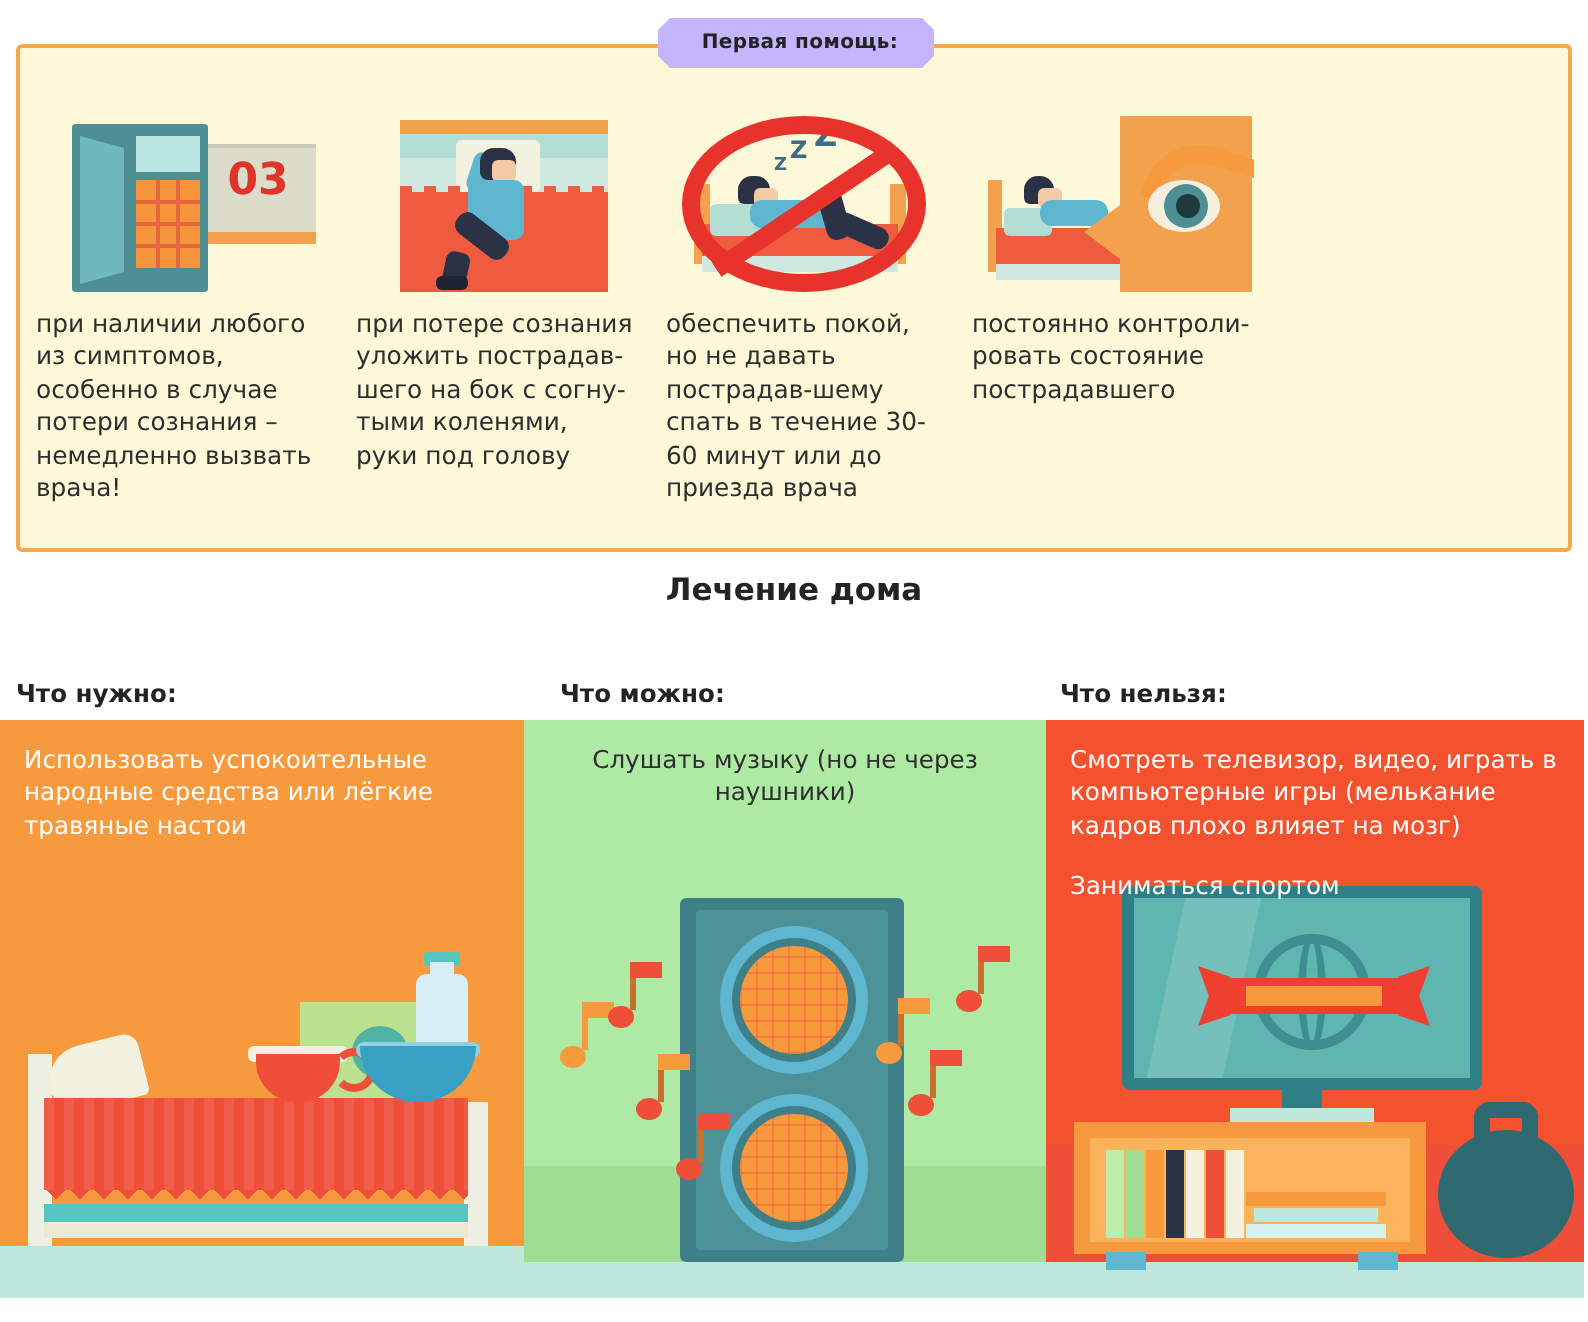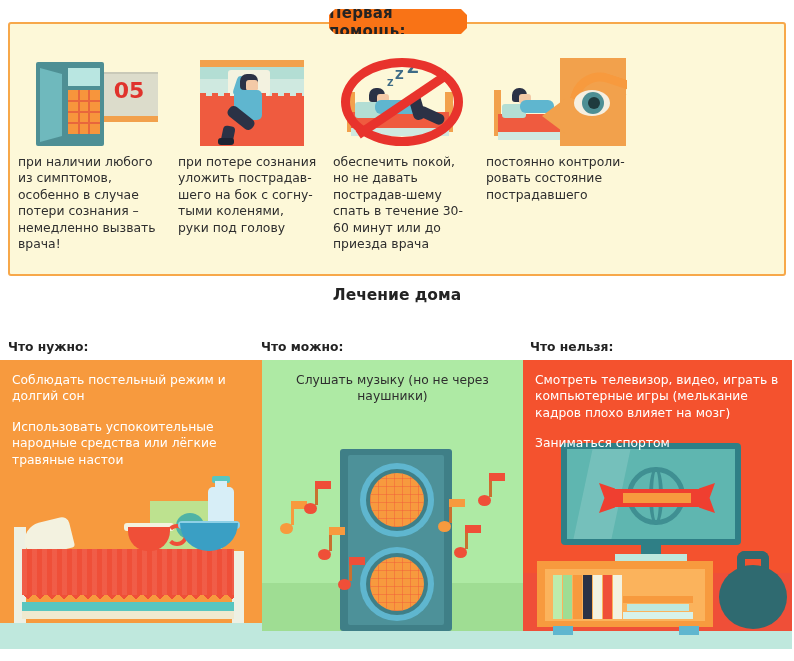--- a/index.html
+++ b/index.html
@@ -15,23 +15,23 @@
   #firstaid-panel{
     position:absolute;left:8px;top:22px;width:778px;height:254px;
     background:#fdf8d8;
     border:2px solid #f7a84a;
     border-radius:3px;
     box-sizing:border-box;
   }
   #badge-box{
     position:absolute;left:329px;top:9px;
     width:142px;height:25px;
-    background:#f97316;
+    background:#c4b5fd;
     display:flex;align-items:center;justify-content:center;
-    color:#232323;font-size:15px;font-weight:bold;
+    color:#232323;font-size:10px;font-weight:bold;
     letter-spacing:.2px;
     clip-path:polygon(6px 0,132px 0,138px 6px,138px 19px,132px 25px,6px 25px,0 19px,0 6px);
   }
 
   .fa-cols{
     position:absolute;left:0;top:0;width:100%;height:100%;
     display:flex;
   }
   .fa-col{
     position:relative;
@@ -127,21 +127,21 @@
   #home-header{position:absolute;left:0;top:286px;width:794px;height:50px;}
   #home-title{position:absolute;left:0;top:0;width:794px;text-align:center;
     font-size:15.5px;font-weight:bold;color:#232323;}
   #home-sub-wrap{position:absolute;left:0;top:22px;width:794px;text-align:center;}
   #home-sub{display:inline-block;background:#ececec;border-radius:10px;
     padding:3px 14px;font-size:10.8px;color:#3a3a3a;}
 
   
   .col-head{position:absolute;top:340px;font-size:12.3px;font-weight:bold;color:#232323;}
   #head-need{left:8px;}
-  #head-can{left:261px;}
+  #head-can{left:280px;}
   #head-cant{left:530px;}
 
   
   #bottom{position:absolute;left:0;top:360px;width:794px;height:289px;display:flex;}
   .bcol{position:relative;overflow:hidden;box-sizing:border-box;}
   #col-need{width:262px;background:#f79a3e;}
   #col-can{width:261px;background:#aeeaa4;text-align:center;}
   #col-cant{width:269px;background:#f4522e;}
   .bcol-text{position:absolute;left:12px;right:12px;top:12px;z-index:5;}
   .bcol-text p{margin:0 0 14px 0;font-size:12.3px;line-height:16.4px;}
@@ -232,21 +232,21 @@
 <body>
 
 <div id="firstaid-panel">
   <div class="fa-cols">
 
     <div class="fa-col">
       <div class="fa-art">
         <div class="cal-top"></div>
         <div class="cal"></div>
         <div class="cal-foot"></div>
-        <div class="cal-num">05</div>
+        <div class="cal-num">03</div>
         <div class="phone-body"></div>
         <div class="phone-handset"></div>
         <div class="phone-screen"></div>
         <div class="phone-pad">
           <i style="left:0;top:10px;width:32px;height:2px"></i>
           <i style="left:0;top:21px;width:32px;height:2px"></i>
           <i style="left:0;top:32px;width:32px;height:2px"></i>
           <i style="left:10px;top:0;width:2px;height:44px"></i>
           <i style="left:20px;top:0;width:2px;height:44px"></i>
         </div>
@@ -322,21 +322,20 @@
 </div>
 
 <div class="col-head" id="head-need">Что нужно:</div>
 <div class="col-head" id="head-can">Что можно:</div>
 <div class="col-head" id="head-cant">Что нельзя:</div>
 
 <div id="bottom">
 
   <div class="bcol" id="col-need">
     <div class="bcol-text">
-      <p>Соблюдать постельный режим и долгий сон</p>
       <p>Использовать успокоительные народные средства или лёгкие травяные настои</p>
     </div>
     <div>
       <div class="n-green"></div>
       <div class="n-floor"></div>
       <div class="n-hb"></div>
       <div class="n-fb"></div>
       <div class="n-pillow"></div>
       <div class="n-base2"></div>
       <div class="n-base"></div>

